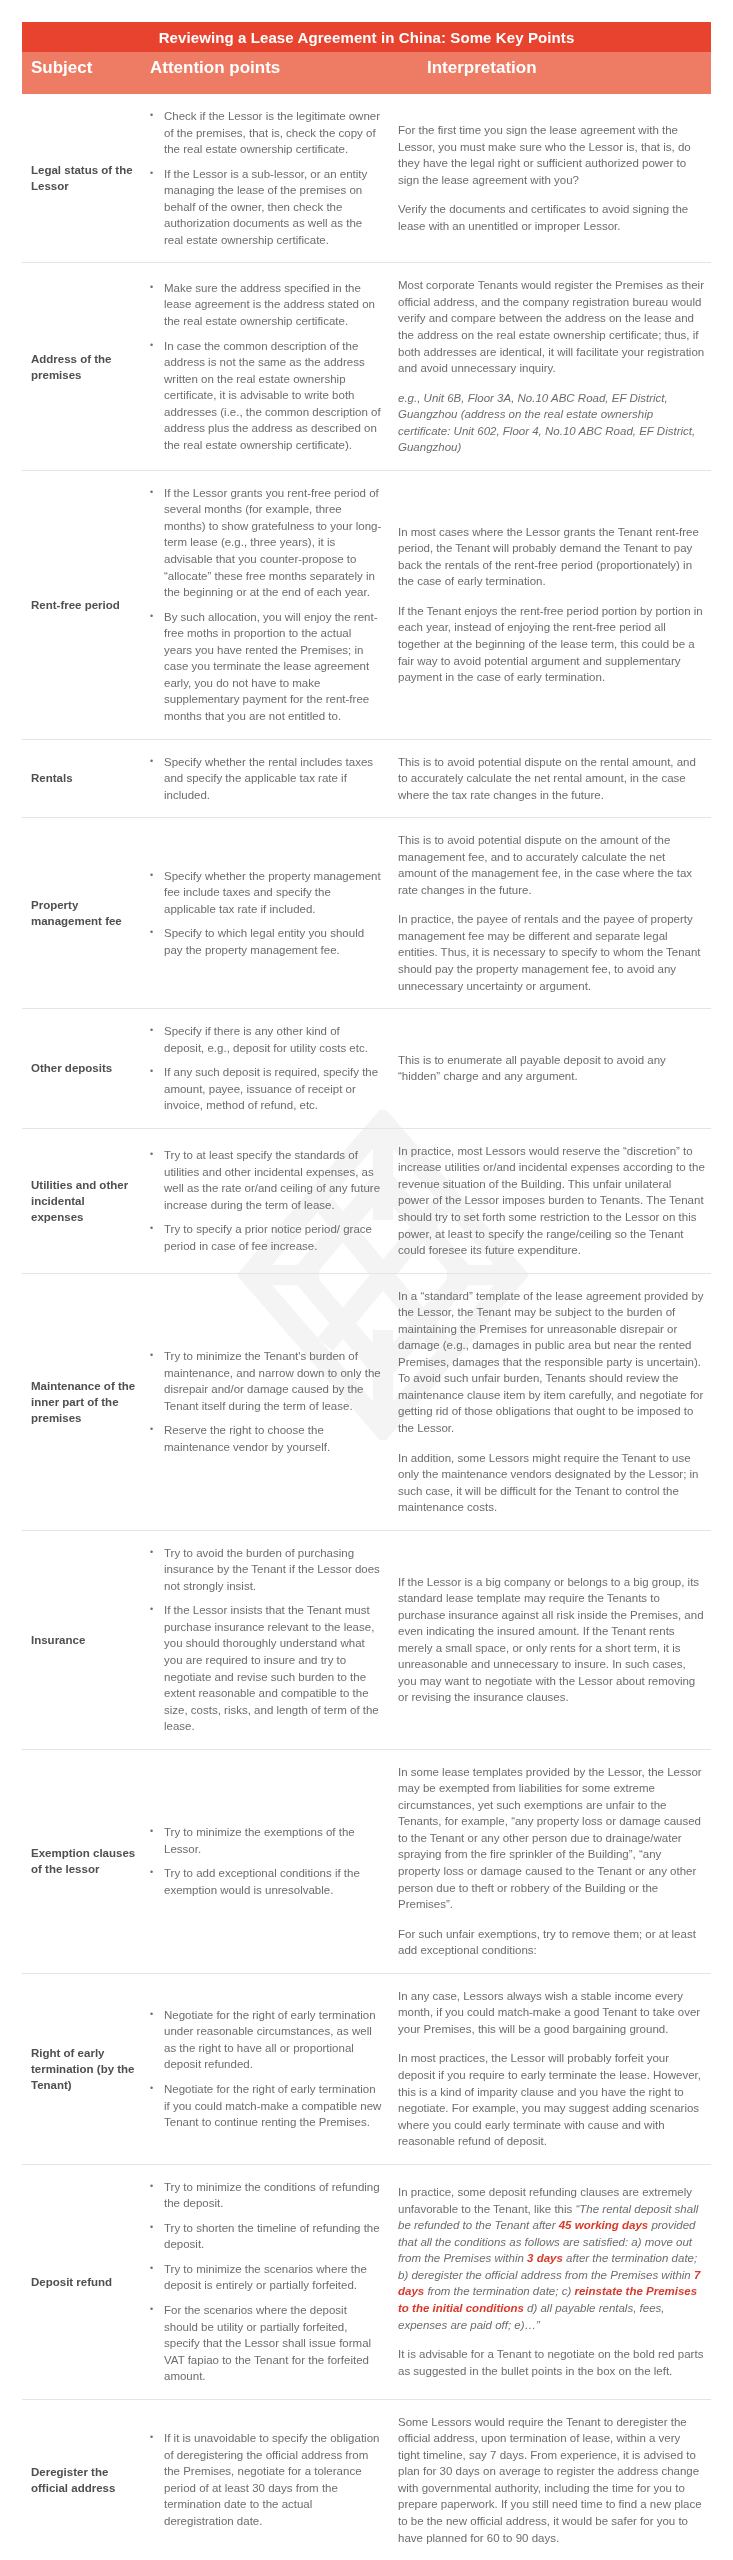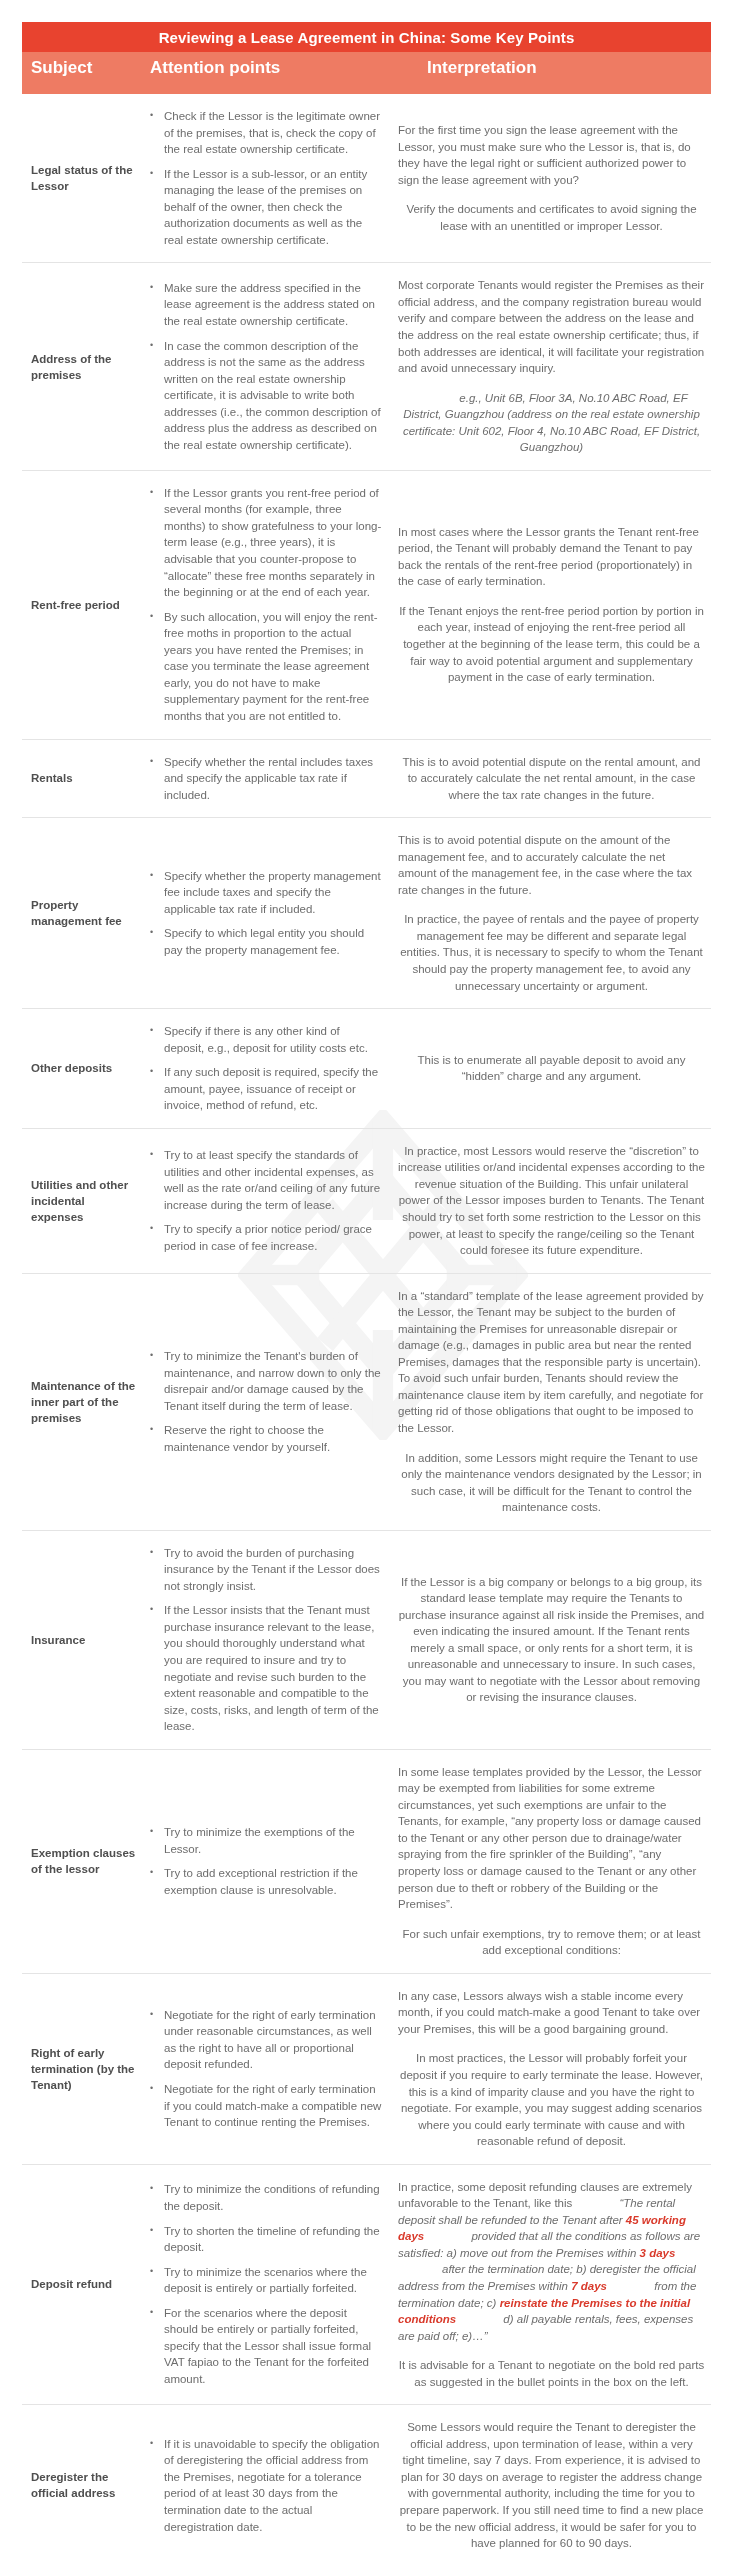--- a/index.html
+++ b/index.html
@@ -54,22 +54,22 @@
     color:#6d6d6d;font-size:11.5px;line-height:1.44;
   }
   .bullet-item{display:flex;margin-bottom:8px;}
   .bullet-item:last-child{margin-bottom:0;}
   .bullet{
     flex:0 0 14px;color:#6d6d6d;font-size:9px;line-height:1.7;
     text-align:left;
   }
   .pt-text{flex:1;}
   .col.interp p{margin:0 0 13px 0;}
-  .col.interp p:last-child{margin-bottom:0;text-align:center;}
-  .run-i{font-style:italic;margin-left:44px;}
+  .col.interp p:last-child{margin-bottom:0;}
+  .run-i{font-style:italic;}
   .run-bi{font-style:italic;font-weight:bold;}
   .run-r{font-style:italic;font-weight:bold;color:var(--accent-red,#d93a2b);}
   .watermark{
     position:absolute;
     left:238px;top:1110px;
     width:290px;height:330px;
     opacity:0.055;
     pointer-events:none;
     z-index:0;
   }
@@ -242,21 +242,21 @@
       </div>
       <div class="row">
         <div class="col subject">Exemption clauses of the lessor</div>
         <div class="col points">
           <div class="bullet-item">
             <span class="bullet">•</span>
             <span class="pt-text">Try to minimize the exemptions of the Lessor.</span>
           </div>
           <div class="bullet-item">
             <span class="bullet">•</span>
-            <span class="pt-text">Try to add exceptional restriction if the exemption clause is unresolvable.</span>
+            <span class="pt-text">Try to add exceptional conditions if the exemption would is unresolvable.</span>
           </div>
         </div>
         <div class="col interp">
           <p>In some lease templates provided by the Lessor, the Lessor may be exempted from liabilities for some extreme circumstances, yet such exemptions are unfair to the Tenants, for example, “any property loss or damage caused to the Tenant or any other person due to drainage/water spraying from the fire sprinkler of the Building”, “any property loss or damage caused to the Tenant or any other person due to theft or robbery of the Building or the Premises”.</p>
           <p>For such unfair exemptions, try to remove them; or at least add exceptional conditions:</p>
         </div>
       </div>
       <div class="row">
         <div class="col subject">Right of early termination (by the Tenant)</div>
         <div class="col points">
@@ -284,21 +284,21 @@
           <div class="bullet-item">
             <span class="bullet">•</span>
             <span class="pt-text">Try to shorten the timeline of refunding the deposit.</span>
           </div>
           <div class="bullet-item">
             <span class="bullet">•</span>
             <span class="pt-text">Try to minimize the scenarios where the deposit is entirely or partially forfeited.</span>
           </div>
           <div class="bullet-item">
             <span class="bullet">•</span>
-            <span class="pt-text">For the scenarios where the deposit should be entirely or partially forfeited, specify that the Lessor shall issue formal VAT fapiao to the Tenant for the forfeited amount.</span>
+            <span class="pt-text">For the scenarios where the deposit should be utility or partially forfeited, specify that the Lessor shall issue formal VAT fapiao to the Tenant for the forfeited amount.</span>
           </div>
         </div>
         <div class="col interp">
           <p><span>In practice, some deposit refunding clauses are extremely unfavorable to the Tenant, like this </span><span class="run-i">“The rental deposit shall be refunded to the Tenant after </span><span class="run-r">45 working days</span><span class="run-i"> provided that all the conditions as follows are satisfied: a) move out from the Premises within </span><span class="run-r">3 days</span><span class="run-i"> after the termination date; b) deregister the official address from the Premises within </span><span class="run-r">7 days</span><span class="run-i"> from the termination date; c) </span><span class="run-r">reinstate the Premises to the initial conditions</span><span class="run-i"> d) all payable rentals, fees, expenses are paid off; e)…”</span></p>
           <p>It is advisable for a Tenant to negotiate on the bold red parts as suggested in the bullet points in the box on the left.</p>
         </div>
       </div>
       <div class="row">
         <div class="col subject">Deregister the official address</div>
         <div class="col points">

